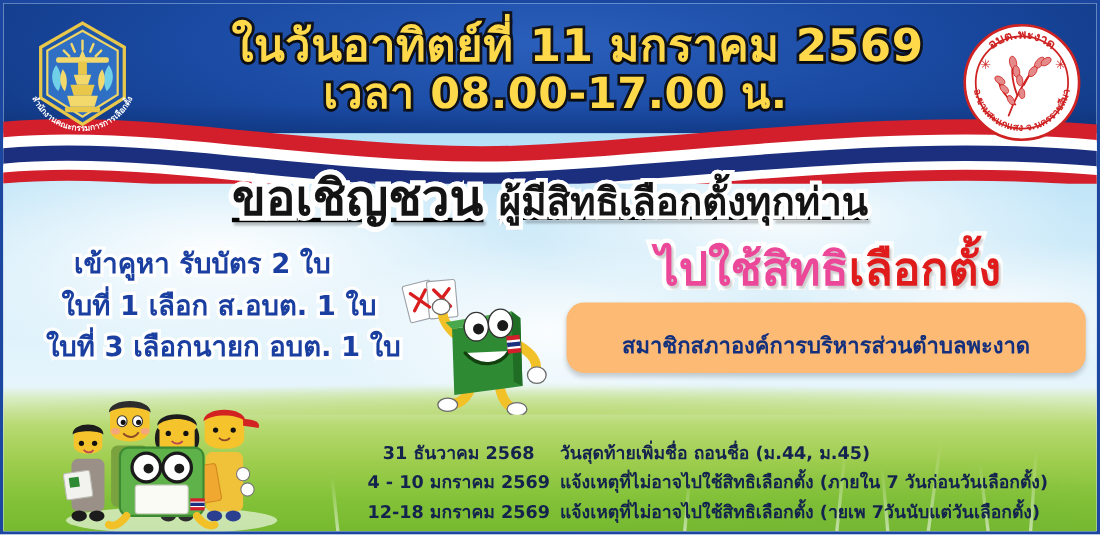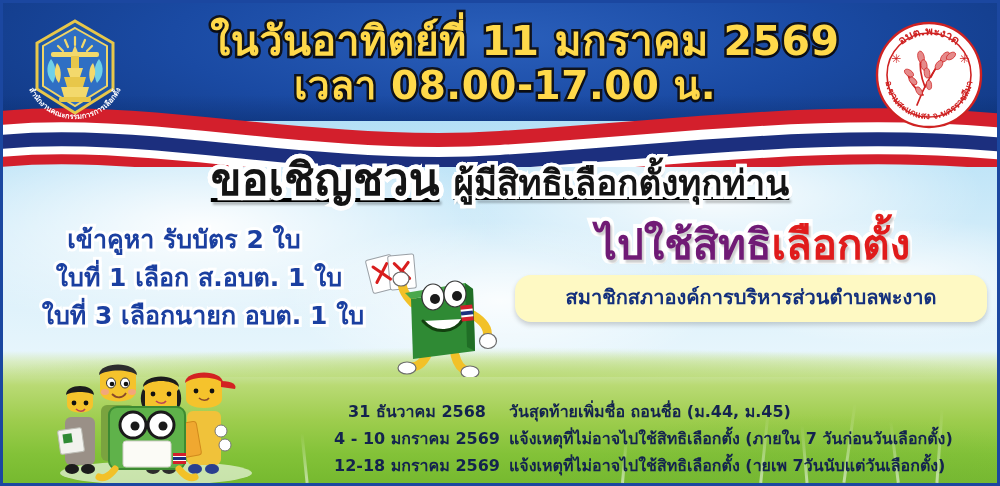--- a/index.html
+++ b/index.html
@@ -100,27 +100,27 @@
   
   .righthead{
     position:absolute; left:500px; top:208px; width:500px; text-align:center;
     white-space:nowrap;
   }
   .righthead span{
     font-size:42px; font-weight:bold;
     -webkit-text-stroke:8px #ffffff; paint-order:stroke fill;
     text-shadow:2px 3px 2px rgba(0,0,0,.2);
   }
-  .rh-blue{ color:#701a75; }
+  .rh-blue{ color:#ec4899; }
   .rh-red { color:#e01b1b; }
 
   
   .yellowbox{
-    position:absolute; left:512px; top:272px; width:472px; padding:8px 10px 11px;
-    background:#fef9c3; border-radius:16px;
+    position:absolute; left:512px; top:272px; width:472px; padding:25px 10px 11px;
+    background:#fdba74; border-radius:16px;
     box-shadow:0 3px 5px rgba(0,0,0,.18);
     text-align:center;
   }
   .yellowbox div{
     font-size:20px; font-weight:bold; color:#14307d; line-height:28px; white-space:nowrap;
   }
 
   
   .datetable{
     position:absolute; left:330px; top:396px; width:660px;

